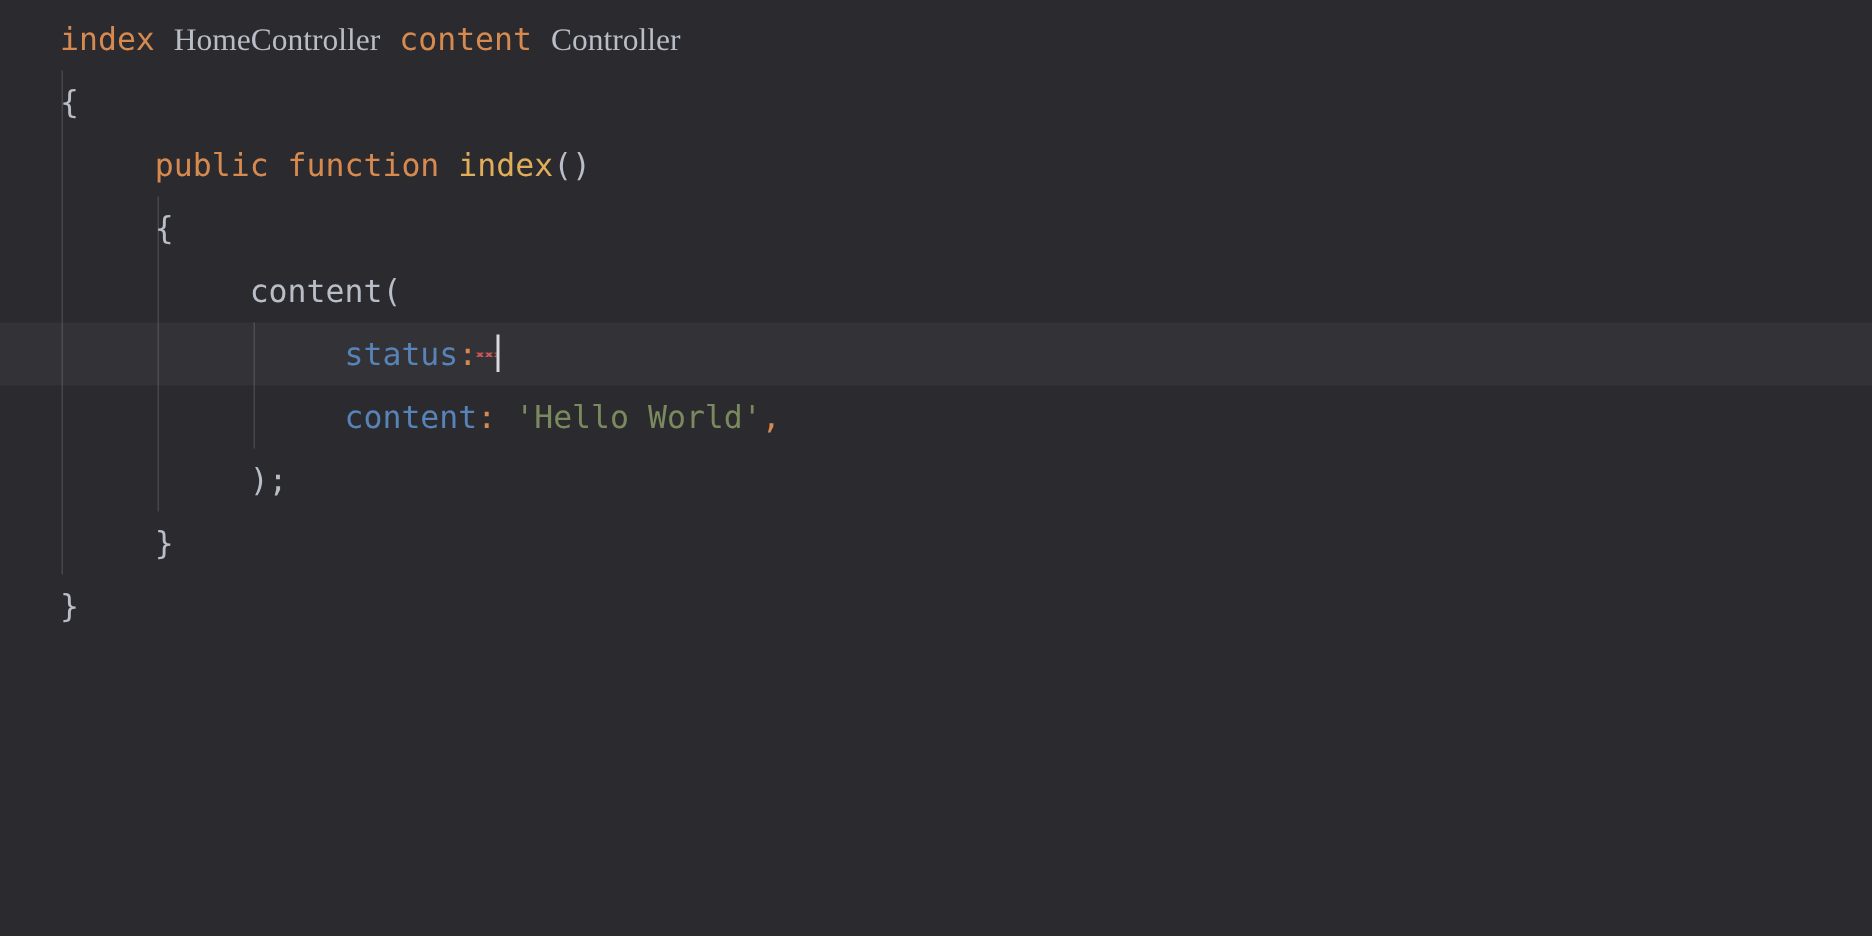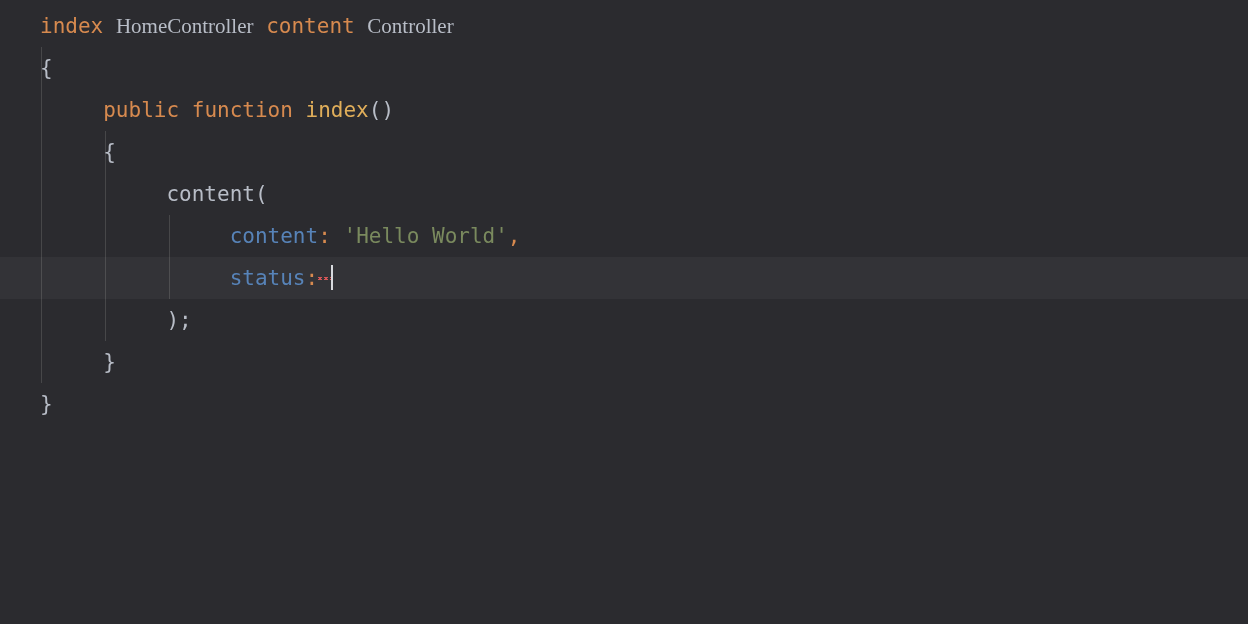--- a/index.html
+++ b/index.html
@@ -104,23 +104,23 @@
   <div class="line"><span class="kw-class">index</span> <span class="class-name">HomeController</span> <span class="kw-extends">content</span> <span class="class-name">Controller</span></div>
 
   <div class="line"><span class="brace">{</span></div>
 
   <div class="line">     <span class="kw-public">public</span> <span class="kw-function">function</span> <span class="method-name">index</span><span class="paren">()</span></div>
 
   <div class="line">     <span class="brace">{</span></div>
 
   <div class="line">          <span class="fn-call">content</span><span class="paren">(</span></div>
 
+  <div class="line highlighted">               <span class="named-arg">status</span><span class="colon">:</span> <span class="error-squig"></span><span class="cursor"></span></div>
+
   <div class="line">               <span class="named-arg">content</span><span class="colon">:</span> <span class="string">'Hello World'</span><span class="comma">,</span></div>
-
-  <div class="line highlighted">               <span class="named-arg">status</span><span class="colon">:</span> <span class="error-squig"></span><span class="cursor"></span></div>
 
   <div class="line">          <span class="paren">);</span></div>
 
   <div class="line">     <span class="brace">}</span></div>
 
   <div class="line"><span class="brace">}</span></div>
 
 </div>
 
 </body></html>

